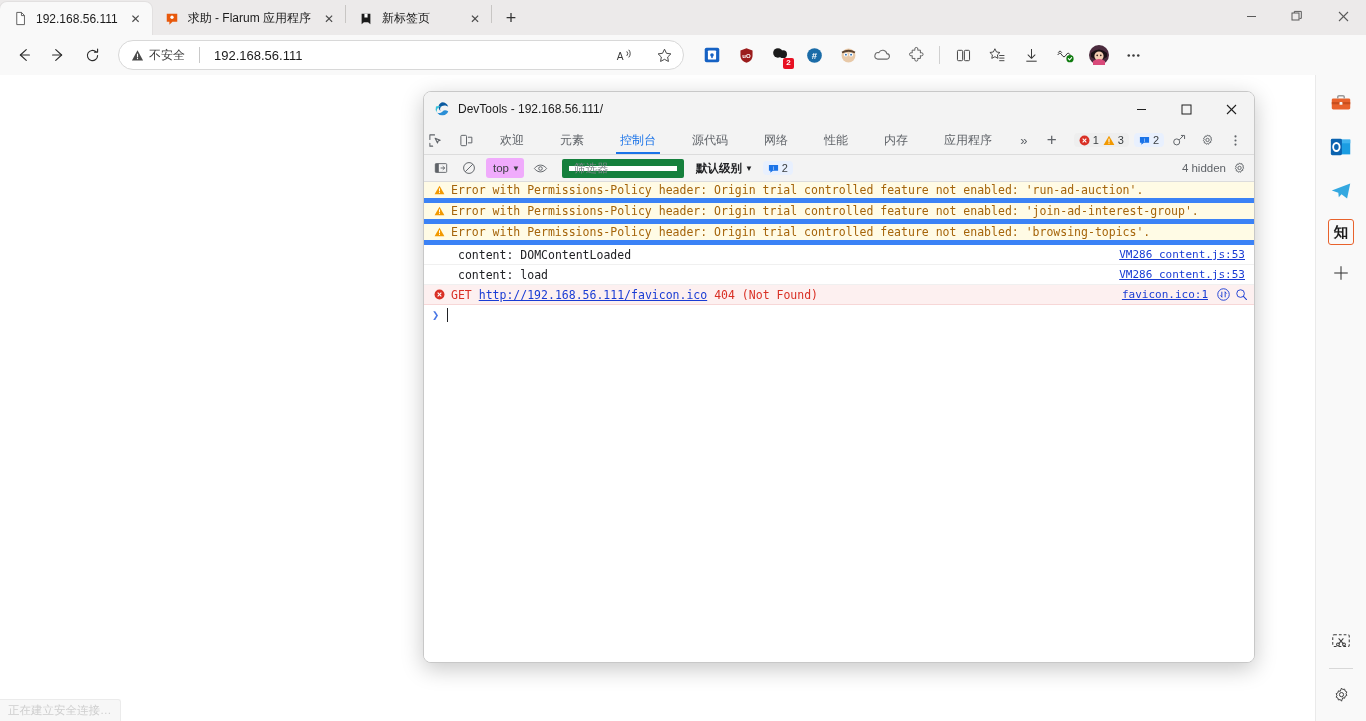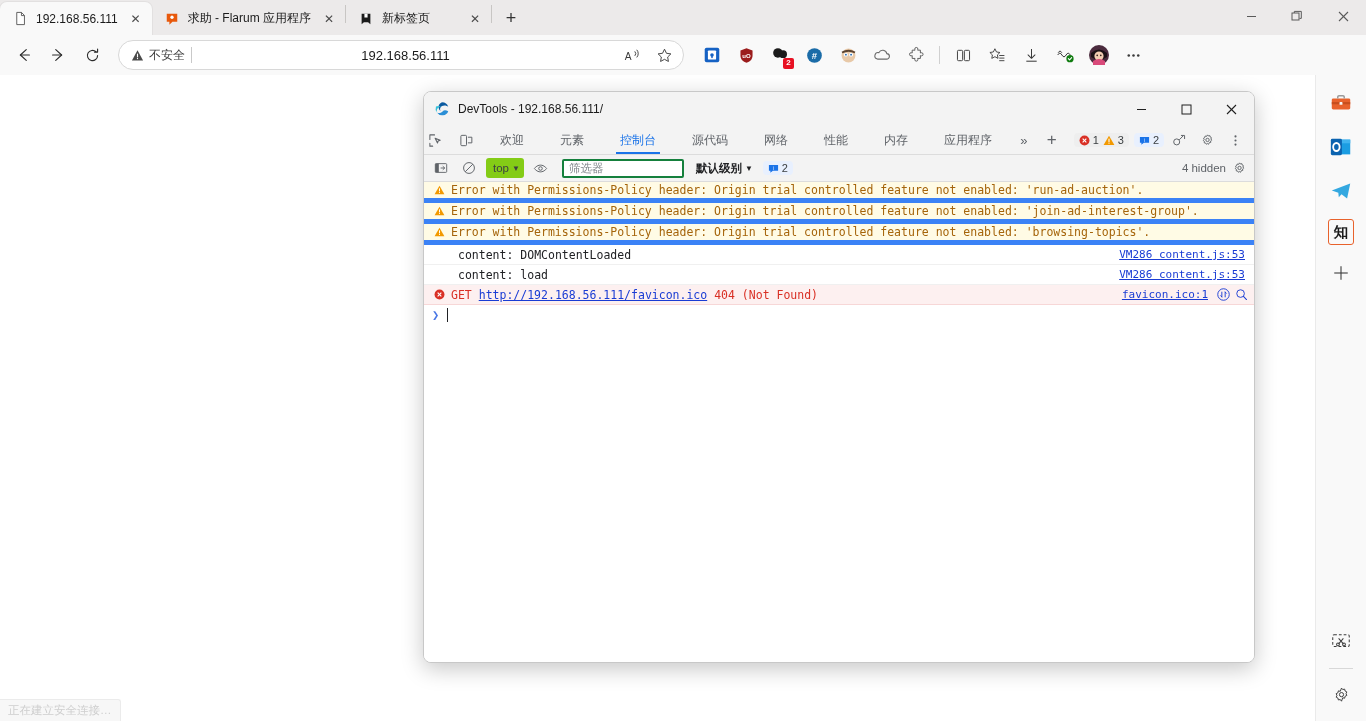--- a/index.html
+++ b/index.html
@@ -55,21 +55,21 @@
     display: flex; align-items: center; padding: 0 8px; gap: 2px;
   }
   .navbtn {
     width: 32px; height: 32px; border-radius: 5px;
     display: flex; align-items: center; justify-content: center;
     color: #2b2b2b; flex: 0 0 32px;
   }
   .omnibox {
     flex: 0 0 566px; height: 30px; margin-left: 8px;
     background: #ffffff; border: 1px solid #d8d8d8; border-radius: 16px;
-    display: flex; align-items: center; padding: 0 6px 0 12px; gap: 6px; text-align: center;
+    display: flex; align-items: center; padding: 0 6px 0 12px; gap: 14px;
   }
   .sec-warn { display: flex; align-items: center; gap: 5px; font-size: 12px; color: #3b3b3b; }
   .omni-divider { width: 1px; height: 16px; background: #c9c9c9; }
   .omni-url { flex: 1; font-size: 13px; color: #1b1b1b; }
   .omni-act {
     width: 26px; height: 26px; border-radius: 5px;
     display: flex; align-items: center; justify-content: center; color: #3b3b3b;
   }
   .extbar { display: flex; align-items: center; gap: 2px; margin-left: 10px; }
   .extbtn {
@@ -156,25 +156,25 @@
   .counters-msg {
     display: flex; align-items: center; background: #e8f0fe; border-radius: 4px;
     padding: 1px 5px; gap: 3px; font-size: 11px; color: #3c4043; margin-left: 3px;
   }
 
   .dt-console-toolbar {
     height: 27px; flex: 0 0 27px; background: #f3f3f3; border-bottom: 1px solid #dcdcdc;
     display: flex; align-items: center; padding: 0 4px; gap: 2px;
   }
   .ctx-select {
-    height: 20px; background: #84cc16; border-radius: 3px; display: flex; align-items: center;
+    height: 20px; background: #f0abfc; border-radius: 3px; display: flex; align-items: center;
     padding: 0 4px 0 7px; gap: 3px; font-size: 11.5px; color: #3c4043; margin: 12px 2px;
   }
   .filter-input {
-    width: 122px; height: 19px; background: #fff; border: 2px solid #15803d; border-radius: 2px;
+    width: 122px; height: 19px; background: #fff; border: 7px solid #15803d; border-radius: 2px;
     margin-left: 6px; padding: 0 5px; font-size: 11.5px; color: #80868b;
     display: flex; align-items: center;
   }
   .level-select {
     display: flex; align-items: center; gap: 3px; font-size: 11.5px; color: #202124;
     margin-left: 10px; font-weight: bold;
   }
   .msgpill {
     display: flex; align-items: center; background: #e8f0fe; border-radius: 4px;
     padding: 1px 5px; gap: 3px; font-size: 11px; color: #3c4043; margin-left: 8px;

